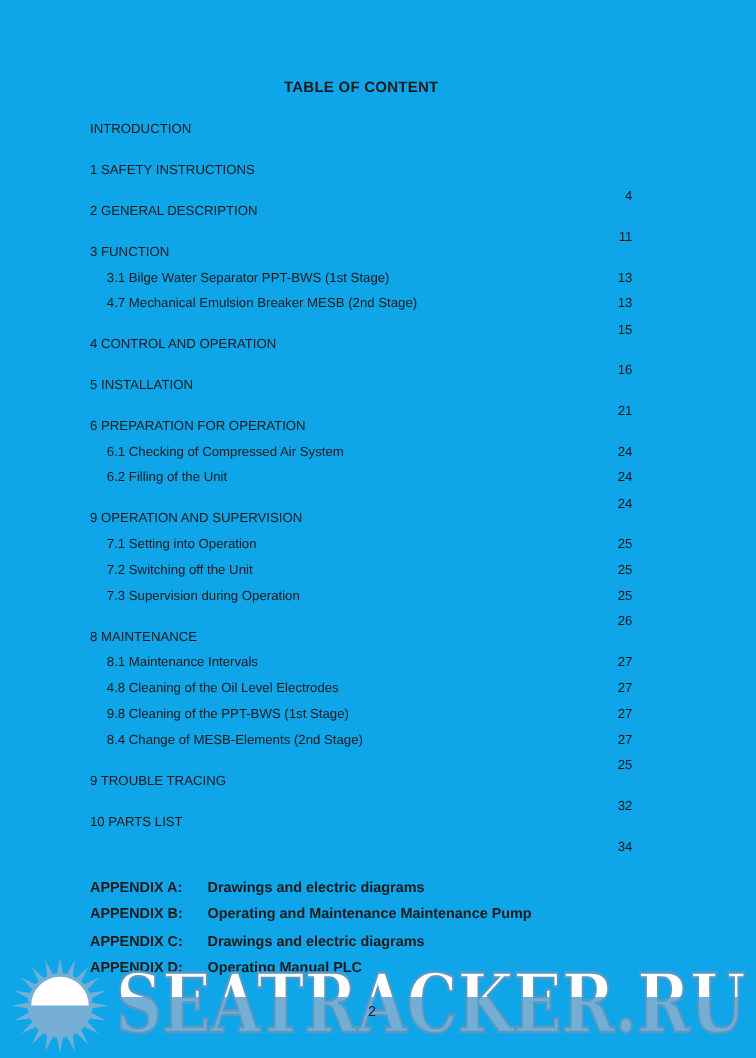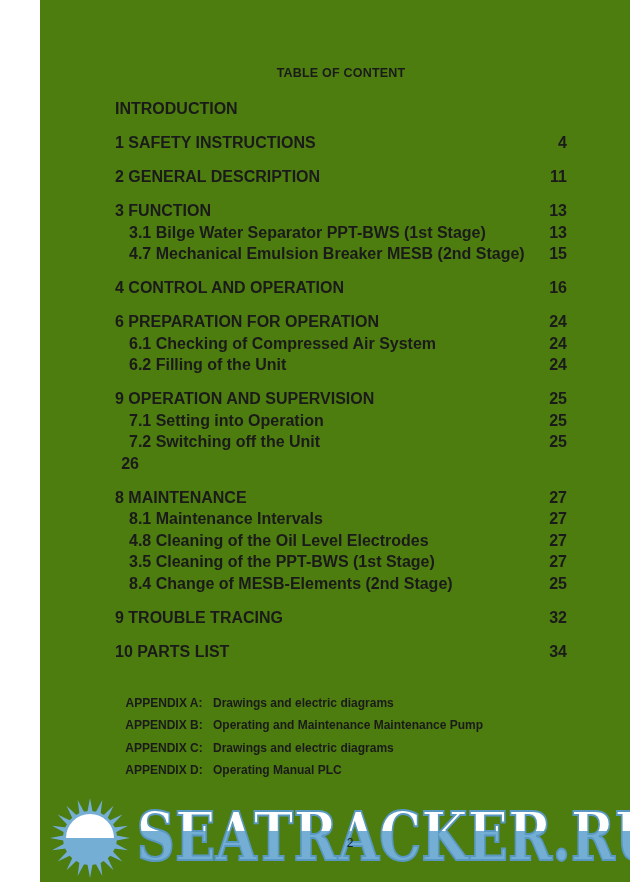--- a/index.html
+++ b/index.html
@@ -1,40 +1,40 @@
 <!DOCTYPE html>
 <html><head>
 <meta charset="utf-8">
 <style>
   html,body{margin:0;padding:0;background:#ffffff;}
   body{
     width:630px;height:882px;position:relative;overflow:hidden;
     font-family:"Liberation Sans","DejaVu Sans",sans-serif;
     color:#1a1a1a;
   }
-  .page{position:absolute;inset:0;background:#4d7c0f;margin-left:40px;}
+  .page{position:absolute;inset:0;background:#0ea5e9;}
 
   .doc-title{
     position:absolute;left:75px;top:66px;width:452px;
     text-align:center;font-size:12.5px;font-weight:bold;
     letter-spacing:.2px;margin:0;
   }
 
   .toc{position:absolute;left:75px;top:98px;width:452px;}
   .row{
     display:flex;justify-content:space-between;
     height:21.5px;line-height:21.5px;
-    font-size:16px;font-weight:bold;white-space:nowrap;
+    font-size:11px;font-weight:normal;white-space:nowrap;flex-direction:column;
   }
   .row.sec{margin-top:12.5px;}
   .toc .row:first-child{margin-top:0;}
   .row.sub .lbl{padding-left:14px;}
   .pg{text-align:right;min-width:24px;}
 
-  .appendix{position:absolute;left:75px;top:692px;width:452px;text-align:center;}
+  .appendix{position:absolute;left:75px;top:728px;width:452px;}
   .app-row{
     display:flex;height:22.4px;line-height:22.4px;
     font-size:12px;font-weight:bold;white-space:nowrap;
   }
   .app-label{width:98px;flex:0 0 98px;}
 
   .watermark-svg{position:absolute;left:0;top:795px;width:630px;height:87px;z-index:1;}
   .page-number{
     position:absolute;left:302px;top:836px;width:16px;
     text-align:center;font-size:12px;font-weight:normal;
@@ -71,20 +71,24 @@
       </div>
     <div class="row sub">
         <span class="lbl">4.7 Mechanical Emulsion Breaker MESB (2nd Stage)</span>
         <span class="pg">15</span>
       </div>
     <div class="row sec">
         <span class="lbl">4 CONTROL AND OPERATION</span>
         <span class="pg">16</span>
       </div>
     <div class="row sec">
+        <span class="lbl">5 INSTALLATION</span>
+        <span class="pg">21</span>
+      </div>
+    <div class="row sec">
         <span class="lbl">6 PREPARATION FOR OPERATION</span>
         <span class="pg">24</span>
       </div>
     <div class="row sub">
         <span class="lbl">6.1 Checking of Compressed Air System</span>
         <span class="pg">24</span>
       </div>
     <div class="row sub">
         <span class="lbl">6.2 Filling of the Unit</span>
         <span class="pg">24</span>
@@ -95,36 +99,37 @@
       </div>
     <div class="row sub">
         <span class="lbl">7.1 Setting into Operation</span>
         <span class="pg">25</span>
       </div>
     <div class="row sub">
         <span class="lbl">7.2 Switching off the Unit</span>
         <span class="pg">25</span>
       </div>
     <div class="row sub">
+        <span class="lbl">7.3 Supervision during Operation</span>
         <span class="pg">26</span>
       </div>
     <div class="row sec">
         <span class="lbl">8 MAINTENANCE</span>
         <span class="pg">27</span>
       </div>
     <div class="row sub">
         <span class="lbl">8.1 Maintenance Intervals</span>
         <span class="pg">27</span>
       </div>
     <div class="row sub">
         <span class="lbl">4.8 Cleaning of the Oil Level Electrodes</span>
         <span class="pg">27</span>
       </div>
     <div class="row sub">
-        <span class="lbl">3.5 Cleaning of the PPT-BWS (1st Stage)</span>
+        <span class="lbl">9.8 Cleaning of the PPT-BWS (1st Stage)</span>
         <span class="pg">27</span>
       </div>
     <div class="row sub">
         <span class="lbl">8.4 Change of MESB-Elements (2nd Stage)</span>
         <span class="pg">25</span>
       </div>
     <div class="row sec">
         <span class="lbl">9 TROUBLE TRACING</span>
         <span class="pg">32</span>
       </div>

